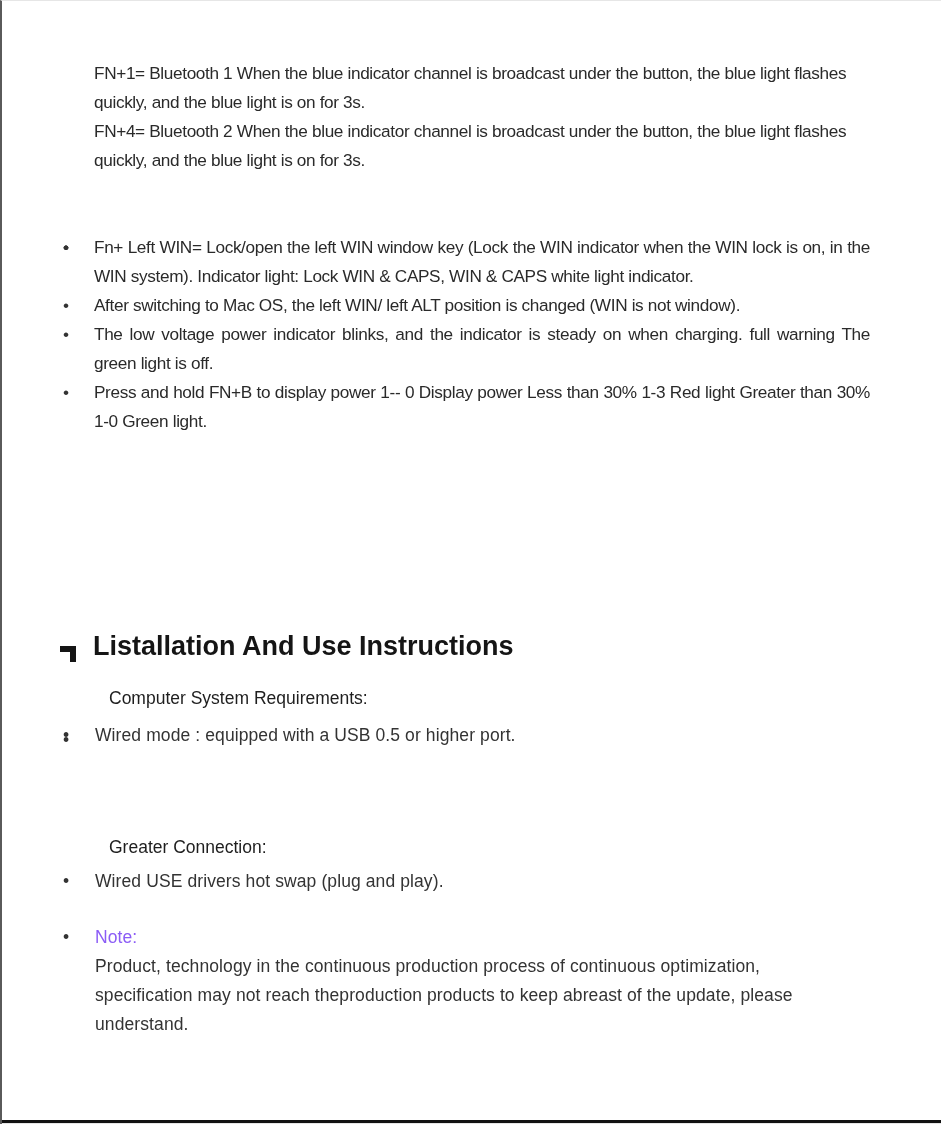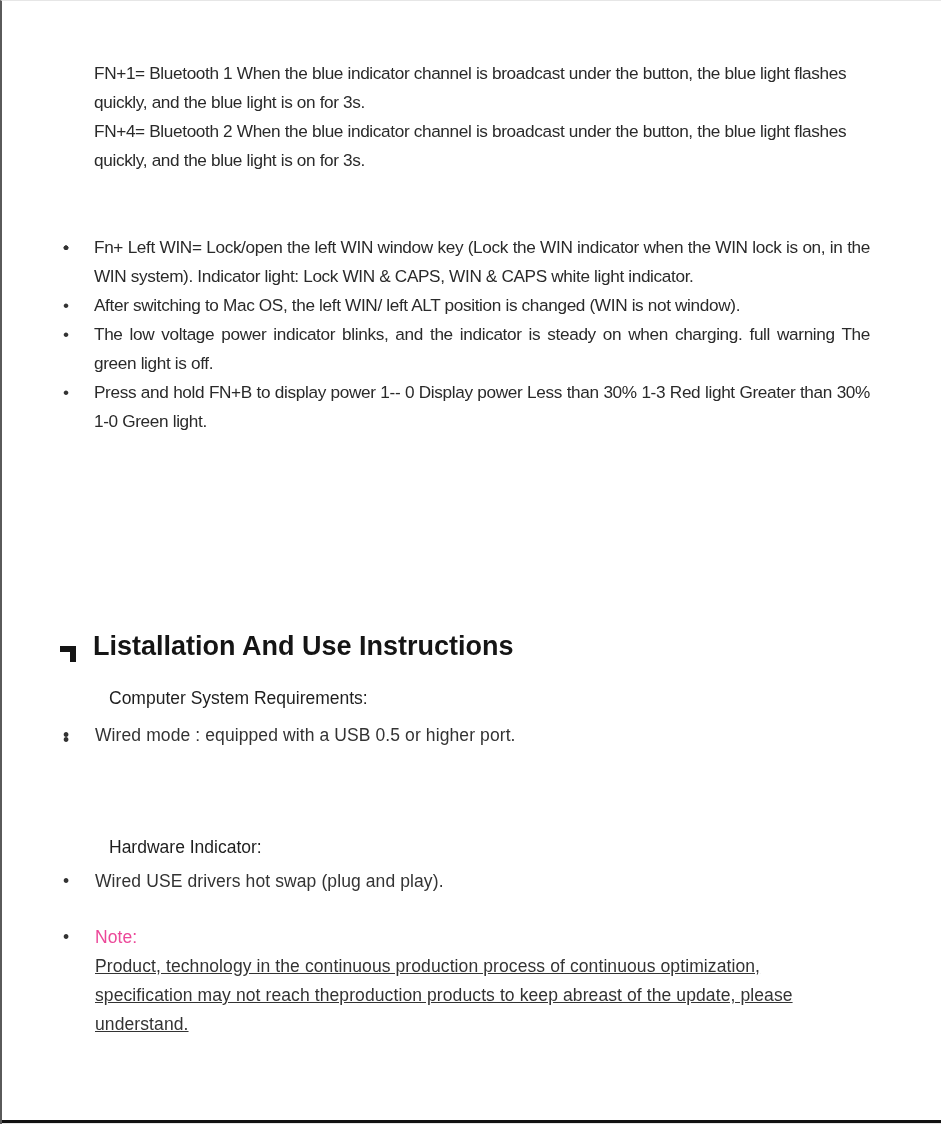--- a/index.html
+++ b/index.html
@@ -18,21 +18,21 @@
     .bullet { position: absolute; left: 5px; top: 0; width: 10px; color: #333; }
 
     .heading { position: absolute; left: 58px; top: 630px; font-size: 27px; font-weight: bold; color: #151515; letter-spacing: 0px; display: flex; align-items: flex-end; }
     .heading-icon { width: 16px; height: 16px; position: relative; margin-right: 17px; margin-top: 2px; }
     .heading-icon::before { content: ""; position: absolute; left: 0; top: 0; width: 16px; height: 6px; background: #151515; }
     .heading-icon::after { content: ""; position: absolute; left: 10px; top: 0; width: 6px; height: 16px; background: #151515; }
 
     .subhead { position: absolute; left: 60px; font-size: 17.5px; color: #1e1e1e; font-weight: normal; margin-left: 47px; }
     .sec-list { position: absolute; left: 56px; width: 812px; margin: 0; padding: 0; list-style: none; font-size: 17.5px; line-height: 29px; color: #333; letter-spacing: 0.1px; }
     .sec-list li { position: relative; padding-left: 37px; }
-    .note-title { color: #ec4899; }
+    .note-title { color: #8b5cf6; }
   </style>
 </head>
 <body>
 
 <div class="page">
 
   <div class="top-block">
     <p>FN+1= Bluetooth 1 When the blue indicator channel is broadcast under the button, the blue light flashes quickly, and the blue light is on for 3s.</p>
     <p>FN+4= Bluetooth 2 When the blue indicator channel is broadcast under the button, the blue light flashes quickly, and the blue light is on for 3s.</p>
   </div>
@@ -50,28 +50,28 @@
     <span class="heading-icon"></span>
     <span>Listallation And Use Instructions</span>
   </div>
 
   <div class="subhead" style="top:687px;">Computer System Requirements:</div>
   <ul class="sec-list" style="top:720px;">
     <li><span class="bullet">•</span></li>
     <li><span class="bullet" style="top:5px;">•</span><span>Wired mode : equipped with a USB 0.5 or higher port.</span></li>
   </ul>
 
-  <div class="subhead" style="top:836px;">Hardware Indicator:</div>
+  <div class="subhead" style="top:836px;">Greater Connection:</div>
   <ul class="sec-list" style="top:866px;">
     <li><span class="bullet">•</span><span>Wired USE drivers hot swap (plug and play).</span></li>
   </ul>
 
   <ul class="sec-list" style="top:922px;">
     <li>
       <span class="bullet">•</span>
       <div class="note-title">Note:</div>
-      <div style="width:720px;text-decoration:underline;">Product, technology in the continuous production process of continuous optimization, specification may not reach theproduction products to keep abreast of the update, please understand.</div>
+      <div style="width:720px;">Product, technology in the continuous production process of continuous optimization, specification may not reach theproduction products to keep abreast of the update, please understand.</div>
     </li>
   </ul>
 
   <div class="bottom-rule"></div>
   <div class="bottom-gray"></div>
 </div>
 
 </body></html>

